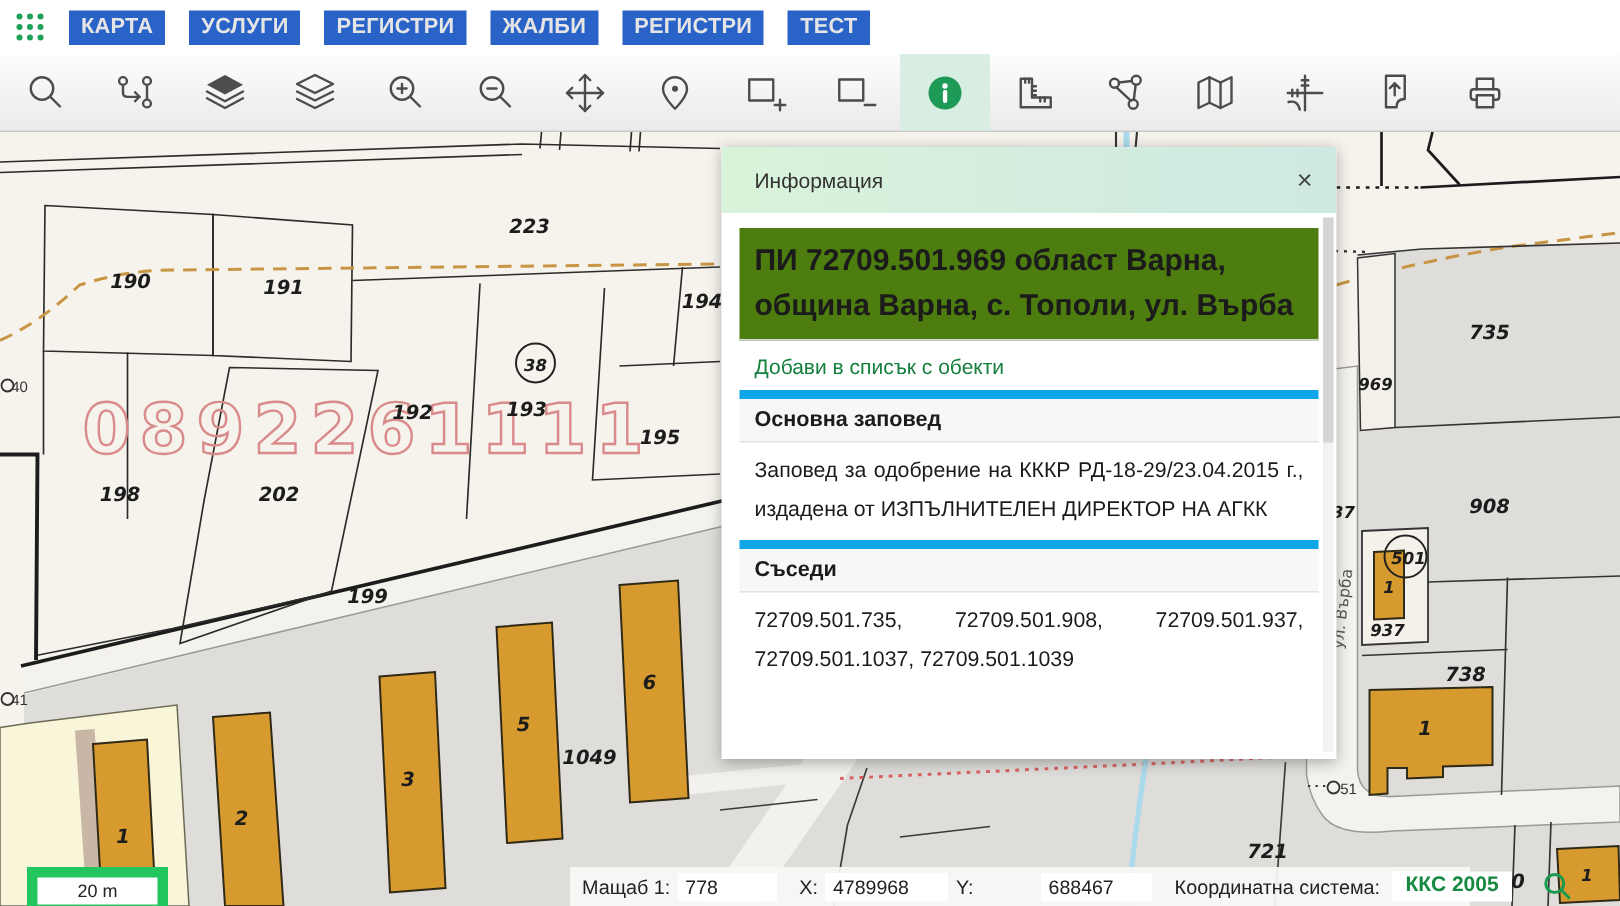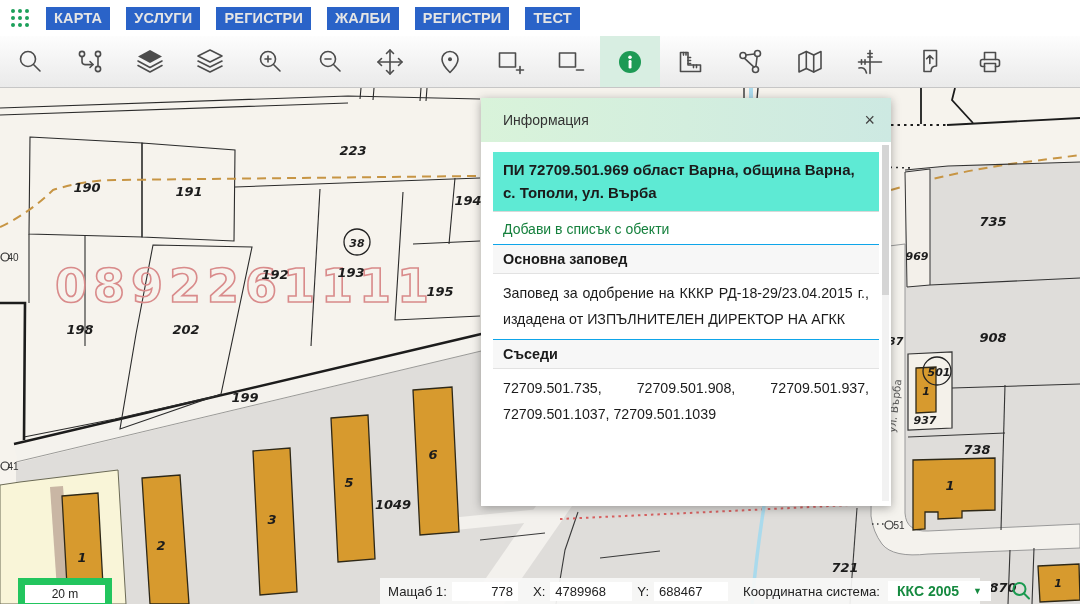--- a/index.html
+++ b/index.html
@@ -25,37 +25,37 @@
           font-size:13px;fill:#1c1c1c;}
   .small{font-size:11px;}
   .tiny{font-size:10px;font-style:normal;font-weight:normal;fill:#333;}
   
   #panel{position:absolute;left:481px;top:98px;width:410px;height:408px;background:#fff;
          box-shadow:0 2px 9px rgba(50,50,50,.4);z-index:5;overflow:hidden;}
   .panel-header{height:44px;background:linear-gradient(90deg,#d9f3da,#cde9e2);
                 font-size:14px;color:#333;line-height:44px;padding-left:22px;position:relative;}
   .close-btn{position:absolute;top:0;right:16px;font-size:18px;color:#444;line-height:44px;cursor:default;}
   .panel-body{padding:0 12px;font-size:14.2px;color:#1b1b1b;}
-  .obj-title{margin-top:10px;background:#5eead4;padding:7px 10px;font-weight:bold;
-             font-size:15px;line-height:1.5;border-bottom:1px solid #d8d8d8;}
+  .obj-title{margin-top:10px;background:#4d7c0f;padding:7px 10px;font-weight:bold;
+             font-size:20px;line-height:1.5;border-bottom:1px solid #d8d8d8;}
   .add-link{display:inline-block;color:#15803d;margin:9px 10px 0;font-size:14px;cursor:pointer;}
   .para{margin:6px 10px 0;text-align:justify;line-height:26px;}
-  .sec-head{margin-top:7px;background:#f7f7f7;border-top:1px solid #0ea5e9;
+  .sec-head{margin-top:7px;background:#f7f7f7;border-top:6px solid #0ea5e9;
             border-bottom:1px solid #e2e2e2;font-weight:bold;padding:6px 10px;font-size:14.4px;}
   .pscroll{position:absolute;right:2px;top:47px;bottom:5px;width:7px;background:#f2f2f2;}
   .pscroll .thumb{position:absolute;top:0;left:0;width:7px;height:150px;background:#d5d5d5;}
   
   #statusbar{position:absolute;left:380px;top:578px;width:600px;height:26px;z-index:4;
              background:rgba(247,247,246,.93);display:flex;align-items:center;
              font-size:13.2px;color:#222;padding:4px 8px;box-sizing:border-box;gap:5px;}
   .sb-label{white-space:nowrap;}
   .sb-input{height:19px;border:0;background:#fff;font-family:"Liberation Sans",sans-serif;
             font-size:13px;padding:0 5px;color:#222;}
   .crs-box{background:#fff;height:20px;display:flex;align-items:center;padding:0 9px;
-           gap:14px;margin-left:3px;cursor:pointer;}
+           gap:14px;margin-left:3px;cursor:pointer;flex-direction:column;}
   .crs-value{color:#168a40;font-weight:bold;font-size:14px;white-space:nowrap;}
   .crs-caret{color:#168a40;font-size:9px;}
   .sb-search{margin-left:14px;display:flex;align-items:center;cursor:pointer;}
   #scalebar{position:absolute;left:18px;top:578px;width:80px;height:18px;background:#fff;
             border:7px solid #22c55e;z-index:4;display:flex;align-items:center;justify-content:center;
             font-size:12px;color:#222;}
 </style>
 </head>
 <body>
 
@@ -351,25 +351,25 @@
       <div class="thumb"></div>
     </div>
 </div>
 
 <div id="scalebar">
   <span>20 m</span>
 </div>
 
 <div id="statusbar">
   <span class="sb-label">Мащаб 1:</span>
-  <input class="sb-input" style="width: 56px; text-align: right;" value="778">
+  <input class="sb-input" style="width: 56px;" value="778">
   <span class="sb-label" style="margin-left:10px">X:</span>
   <input class="sb-input" style="width: 72px;" value="4789968">
   <span class="sb-label">Y:</span>
-  <input class="sb-input" style="width: 64px;" value="688467">
+  <input class="sb-input" style="width: 64px; margin-left: 40px;" value="688467">
   <span class="sb-label" style="margin-left:10px">Координатна система:</span>
   <div class="crs-box">
     <span class="crs-value">ККС 2005</span>
     <span class="crs-caret">▼</span>
   </div>
   <div class="sb-search">
     <svg width="22" height="22" fill="none" stroke="#1a9a50" stroke-width="2" stroke-linecap="round">
       <circle cx="9.5" cy="9" r="6"></circle>
         <path d="M14 13.5 L19 18.5"></path>
       </svg>

